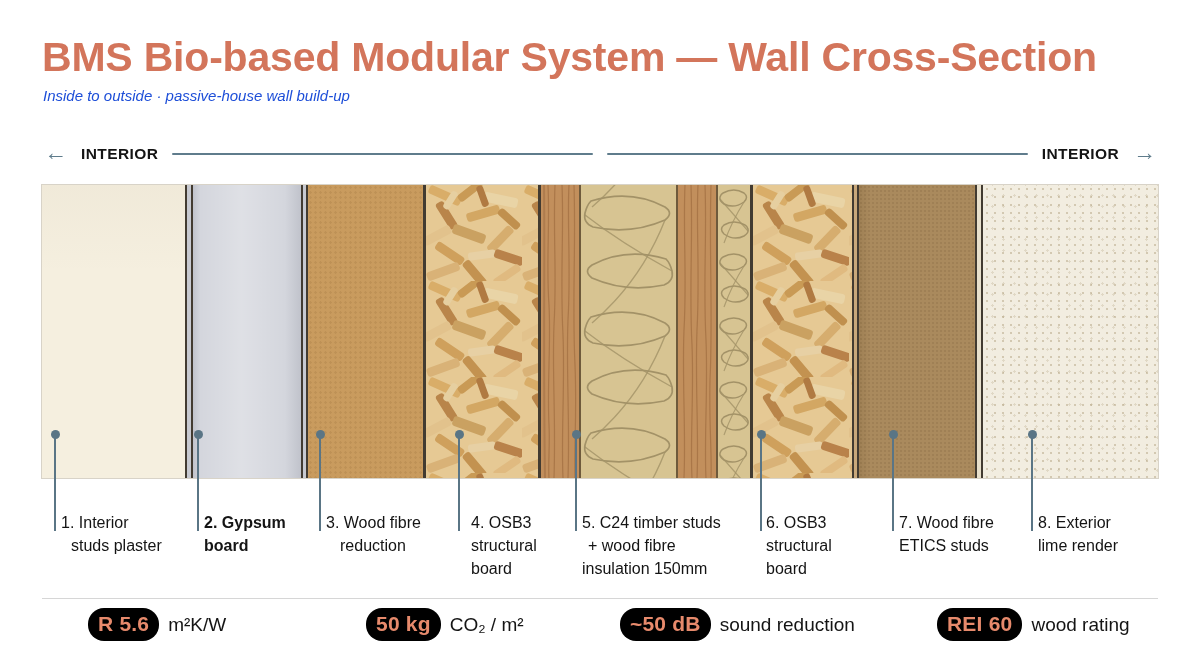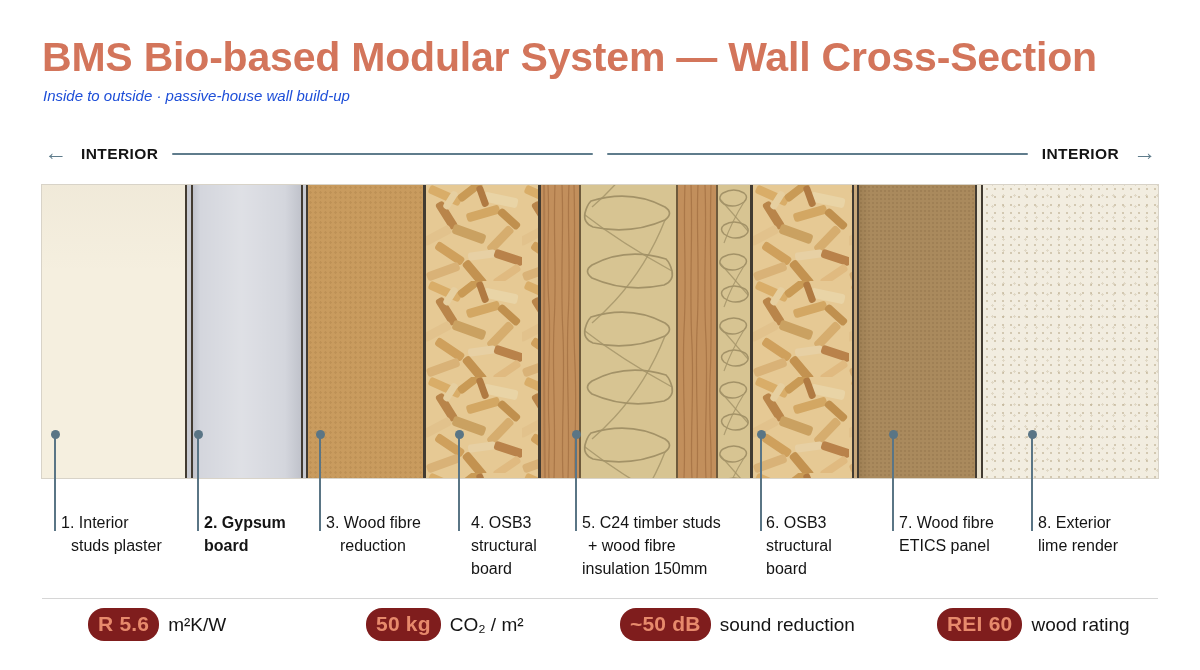--- a/index.html
+++ b/index.html
@@ -32,21 +32,21 @@
   
   .dot{position:absolute;width:9px;height:9px;border-radius:50%;background:#5a7585;top:430px;}
   .leader{position:absolute;top:434px;width:2px;height:97px;background:#5a7585;}
   .layer-label{position:absolute;top:511px;font-size:16px;line-height:23px;color:#141414;white-space:nowrap;}
   .lab-1 .ln:nth-child(2){padding-left:10px;}
   .lab-3 .ln:nth-child(2){padding-left:14px;}
   .lab-5 .ln:nth-child(2){padding-left:6px;}
   
   .stats-divider{position:absolute;left:42px;right:42px;top:598px;height:1px;background:#d6d6d6;}
   .stat{position:absolute;top:608px;display:flex;align-items:center;gap:9px;}
-  .stat-badge{background:#7f1d1d;color:#e78a6c;font-weight:700;font-size:21px;padding:4px 10px 5px;letter-spacing:.2px;border-radius:16px;}
+  .stat-badge{background:#000000;color:#e78a6c;font-weight:700;font-size:21px;padding:4px 10px 5px;letter-spacing:.2px;border-radius:16px;}
   .stat-unit{font-size:19px;color:#141414;}
   .hidden-defs{position:absolute;width:0;height:0;overflow:hidden;}
 </style>
 </head>
 <body>
 
 <svg class="hidden-defs" aria-hidden="true">
   <defs>
     <pattern id="osbP" patternUnits="userSpaceOnUse" width="96" height="96">
       <rect width="96" height="96" fill="#e6c994"></rect>
@@ -208,21 +208,21 @@
     <div class="ln">+ wood fibre</div>
     <div class="ln">insulation 150mm</div>
   </div>
   <div class="layer-label lab-6" style="left:766px;">
     <div class="ln">6. OSB3</div>
     <div class="ln">structural</div>
     <div class="ln">board</div>
   </div>
   <div class="layer-label lab-7" style="left:899px;">
     <div class="ln">7. Wood fibre</div>
-    <div class="ln">ETICS panel</div>
+    <div class="ln">ETICS studs</div>
   </div>
   <div class="layer-label lab-8" style="left:1038px;">
     <div class="ln">8. Exterior</div>
     <div class="ln">lime render</div>
   </div>
 
   <div class="stats-divider"></div>
   <div class="stat" style="left:88px;">
     <span class="stat-badge">R 5.6</span>
     <span class="stat-unit">m²K/W</span>

